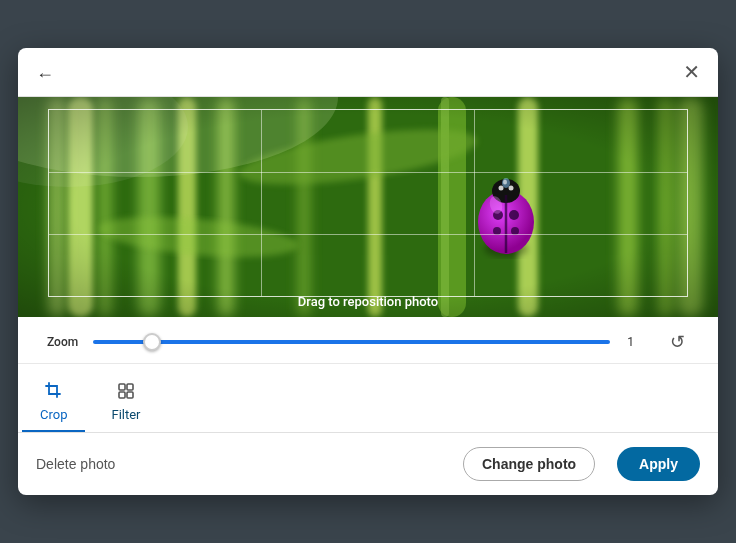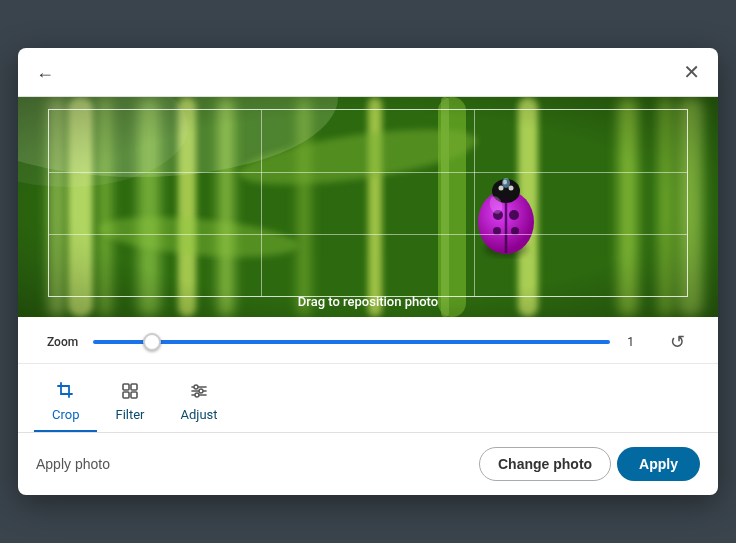--- a/index.html
+++ b/index.html
@@ -203,22 +203,22 @@
       cursor: pointer;
       font-size: 18px;
       color: #555;
       padding: 0 4px;
       margin-left: 8px;
     }
 
     
     .tabs {
       display: flex;
-      gap: 0;
-      padding: 10px 16px 0;
+      gap: 8px;
+      padding: 10px 4px 0;
     }
 
     .tab {
       display: flex;
       flex-direction: column;
       align-items: center;
       gap: 4px;
       padding: 8px 18px;
       cursor: pointer;
       border-bottom: 2.5px solid transparent;
@@ -249,21 +249,21 @@
       color: #555;
       font-size: 14px;
       cursor: pointer;
       background: none;
       border: none;
       font-weight: 500;
     }
 
     .footer-right {
       display: flex;
-      gap: 6px;
+      gap: 22px;
     }
 
     .btn-change {
       background: #fff;
       border: 1.5px solid #aaa;
       border-radius: 20px;
       padding: 8px 18px;
       font-size: 14px;
       font-weight: 600;
       cursor: pointer;
@@ -417,36 +417,23 @@
       <span class="tab-icon">
         <svg width="18" height="18" viewBox="0 0 18 18" fill="none" xmlns="http://www.w3.org/2000/svg">
           <rect x="2" y="2" width="6" height="6" rx="1" stroke="#555" stroke-width="1.6"></rect>
           <rect x="10" y="2" width="6" height="6" rx="1" stroke="#555" stroke-width="1.6"></rect>
           <rect x="2" y="10" width="6" height="6" rx="1" stroke="#555" stroke-width="1.6"></rect>
           <rect x="10" y="10" width="6" height="6" rx="1" stroke="#555" stroke-width="1.6"></rect>
         </svg>
       </span>
       <span>Filter</span>
     </div>
-    <div class="tab">
-      <span class="tab-icon">
-        <svg width="18" height="18" viewBox="0 0 18 18" fill="none" xmlns="http://www.w3.org/2000/svg">
-          <line x1="2" y1="5" x2="16" y2="5" stroke="#555" stroke-width="1.6" stroke-linecap="round"></line>
-          <line x1="2" y1="9" x2="16" y2="9" stroke="#555" stroke-width="1.6" stroke-linecap="round"></line>
-          <line x1="2" y1="13" x2="16" y2="13" stroke="#555" stroke-width="1.6" stroke-linecap="round"></line>
-          <circle cx="6" cy="5" r="2" fill="#fff" stroke="#555" stroke-width="1.4"></circle>
-          <circle cx="11" cy="9" r="2" fill="#fff" stroke="#555" stroke-width="1.4"></circle>
-          <circle cx="7" cy="13" r="2" fill="#fff" stroke="#555" stroke-width="1.4"></circle>
-        </svg>
-      </span>
-      <span>Adjust</span>
-    </div>
   </div>
 
   <div class="modal-footer">
-    <button class="delete-link">Apply photo</button>
+    <button class="delete-link">Delete photo</button>
     <div class="footer-right">
       <button class="btn-change">Change photo</button>
       <button class="btn-apply">Apply</button>
     </div>
   </div>
 
 </div>
 
 </body></html>

